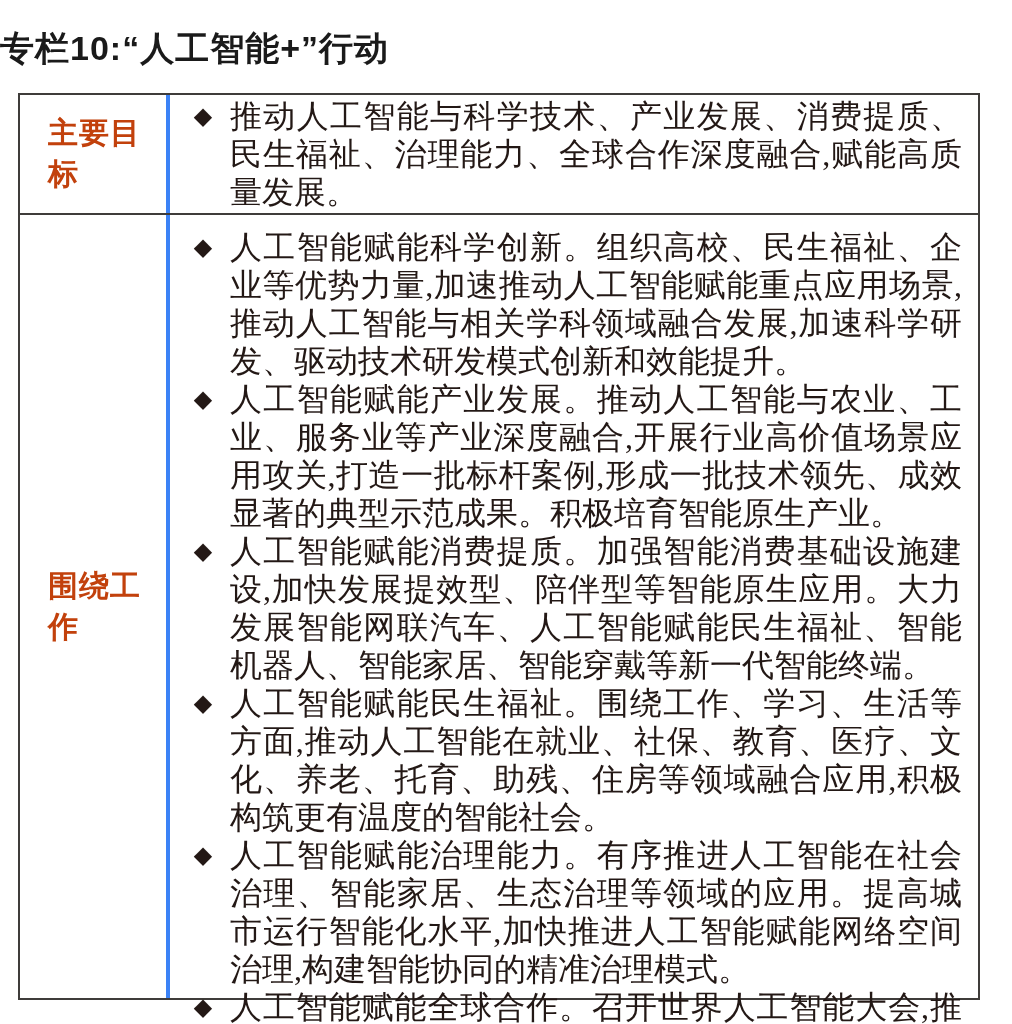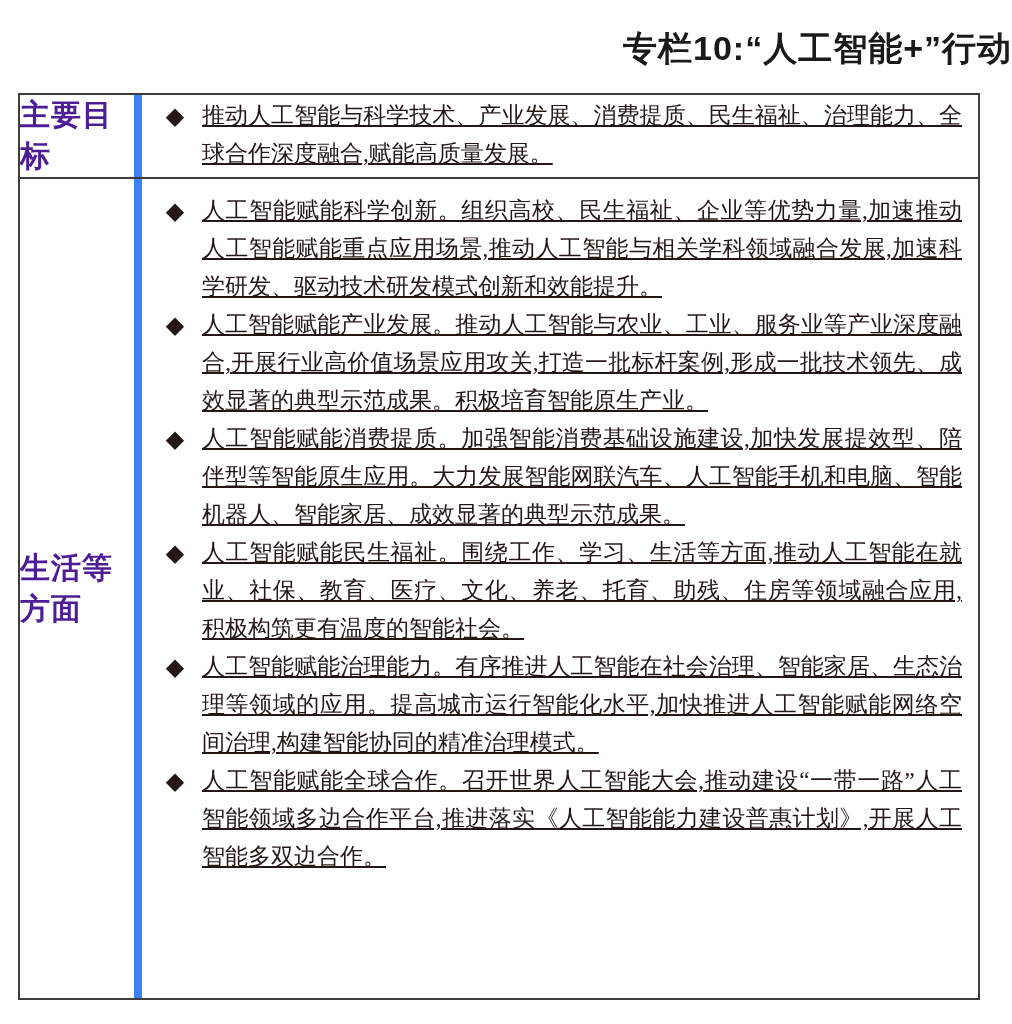--- a/index.html
+++ b/index.html
@@ -12,21 +12,21 @@
     height: 1024px;
     color: #231815;
     font-family: "Liberation Serif", serif;
     overflow: hidden;
   }
   .title {
     font-family: "Liberation Sans", sans-serif;
     font-weight: 700;
     font-size: 34px;
     color: #1a1a1a;
-    text-align: right;
+    text-align: left;
     margin: 0;
     box-sizing: border-box;
     height: 93px;
     padding-top: 26px;
     letter-spacing: 1px;
   }
   .box-table {
     margin-left: 18px;
     width: 962px;
     height: 907px;
@@ -43,29 +43,30 @@
     border-bottom: 2px solid #3f3c3a;
     flex: 0 0 auto;
   }
   .t-row.r2 {
     flex: 1 1 auto;
   }
   .label-cell {
     width: 122px;
     flex: 0 0 122px;
     box-sizing: border-box;
-    border-right: 8px solid #3b82f6;
+    border-right: 4px solid #3b82f6;
     display: flex;
     align-items: center;
     justify-content: center;
     font-family: "Liberation Sans", sans-serif;
     font-weight: 700;
     font-size: 30px;
-    color: #4c1d95;
+    color: #c2410c;
     letter-spacing: 1px;
+    margin-left: 28px;
   }
   .content-cell {
     flex: 1 1 auto;
     box-sizing: border-box;
     min-width: 0;
   }
   .r1 .content-cell { padding: 2px 16px 2px 6px; }
   .r2 .content-cell { padding: 13px 16px 8px 6px; }
   .bullet-item {
     display: flex;
@@ -75,58 +76,57 @@
     flex: 0 0 54px;
     width: 54px;
     text-align: center;
     font-size: 24px;
     line-height: 38px;
     color: #231815;
   }
   .item-text {
     flex: 1 1 auto;
     margin: 0;
-    font-size: 23px;
+    font-size: 32px;
     line-height: 38px;
     color: #231815;
     text-align: justify;
     text-justify: inter-ideograph;
     overflow-wrap: break-word;
-    text-decoration: underline;
   }
 </style>
 </head>
 <body>
 
 <h1 class="title">专栏10:“人工智能+”行动</h1>
 
 <div class="box-table">
   <div class="t-row r1">
     <div class="label-cell">主要目标</div>
     <div class="content-cell">
         <div class="bullet-item">
           <span class="bullet">◆</span>
           <p class="item-text">推动人工智能与科学技术、产业发展、消费提质、民生福祉、治理能力、全球合作深度融合,赋能高质量发展。</p>
         </div>
       </div>
   </div>
   <div class="t-row r2">
-    <div class="label-cell">生活等方面</div>
+    <div class="label-cell">围绕工作</div>
     <div class="content-cell">
         <div class="bullet-item">
           <span class="bullet">◆</span>
           <p class="item-text">人工智能赋能科学创新。组织高校、民生福祉、企业等优势力量,加速推动人工智能赋能重点应用场景,推动人工智能与相关学科领域融合发展,加速科学研发、驱动技术研发模式创新和效能提升。</p>
         </div>
         <div class="bullet-item">
           <span class="bullet">◆</span>
           <p class="item-text">人工智能赋能产业发展。推动人工智能与农业、工业、服务业等产业深度融合,开展行业高价值场景应用攻关,打造一批标杆案例,形成一批技术领先、成效显著的典型示范成果。积极培育智能原生产业。</p>
         </div>
         <div class="bullet-item">
           <span class="bullet">◆</span>
-          <p class="item-text">人工智能赋能消费提质。加强智能消费基础设施建设,加快发展提效型、陪伴型等智能原生应用。大力发展智能网联汽车、人工智能手机和电脑、智能机器人、智能家居、成效显著的典型示范成果。</p>
+          <p class="item-text">人工智能赋能消费提质。加强智能消费基础设施建设,加快发展提效型、陪伴型等智能原生应用。大力发展智能网联汽车、人工智能赋能民生福祉、智能机器人、智能家居、智能穿戴等新一代智能终端。</p>
         </div>
         <div class="bullet-item">
           <span class="bullet">◆</span>
           <p class="item-text">人工智能赋能民生福祉。围绕工作、学习、生活等方面,推动人工智能在就业、社保、教育、医疗、文化、养老、托育、助残、住房等领域融合应用,积极构筑更有温度的智能社会。</p>
         </div>
         <div class="bullet-item">
           <span class="bullet">◆</span>
           <p class="item-text">人工智能赋能治理能力。有序推进人工智能在社会治理、智能家居、生态治理等领域的应用。提高城市运行智能化水平,加快推进人工智能赋能网络空间治理,构建智能协同的精准治理模式。</p>
         </div>
         <div class="bullet-item">

